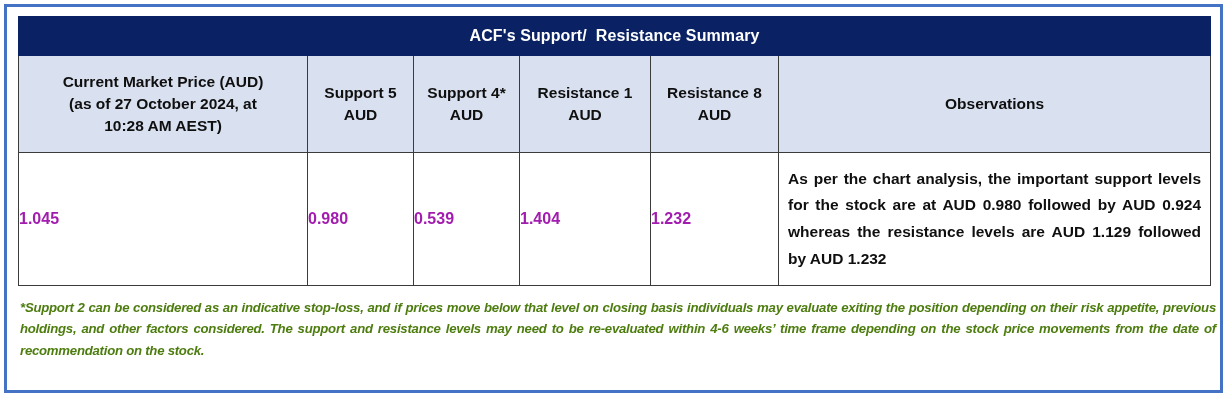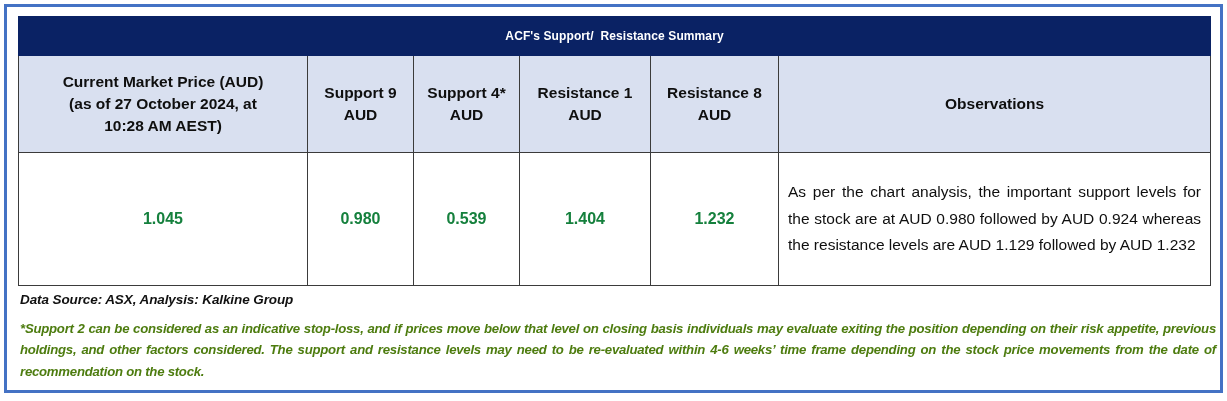--- a/index.html
+++ b/index.html
@@ -46,21 +46,21 @@
   table.sr-table td,
   table.sr-table th {
     border: 1px solid #3b3b3b;
     padding: 0;
     vertical-align: middle;
   }
   .title-bar {
     background: #0A2264;
     color: #ffffff;
     text-align: center;
-    font-size: 12px;
+    font-size: 16px;
     font-weight: bold;
     letter-spacing: 0.1px;
     height: 38px;
     line-height: 38px;
     border: 1px solid #0A2264 !important;
     white-space: pre;
   }
   .hdr {
     background: #D9E0F0;
     color: #0f0f0f;
@@ -68,32 +68,31 @@
     font-size: 15.5px;
     font-weight: bold;
     height: 92px;
     line-height: 1.42;
     padding: 2px 4px !important;
   }
   .hdr .sub {
     display: block;
   }
   .val {
-    text-align: center;
     font-size: 16px;
     font-weight: bold;
-    color: #15803d;
+    color: #a21caf;
     height: 132px;
     background: #ffffff;
   }
   .obs {
     text-align: justify;
     text-align-last: left;
     font-size: 15.5px;
-    font-weight: normal;
+    font-weight: bold;
     color: #0f0f0f;
     line-height: 1.72;
     padding: 8px 9px 8px 9px !important;
     background: #ffffff;
     vertical-align: top;
   }
   .note-source {
     font-size: 13.5px;
     font-style: italic;
     font-weight: bold;
@@ -140,21 +139,21 @@
           <tr>
             <td class="title-bar" colspan="6">ACF's Support/  Resistance Summary</td>
           </tr>
           <tr>
             <td class="hdr">
               <span class="sub">Current Market Price (AUD)</span>
               <span class="sub">(as of 27 October 2024, at</span>
               <span class="sub">10:28 AM AEST)</span>
             </td>
             <td class="hdr">
-              <span class="sub">Support 9</span>
+              <span class="sub">Support 5</span>
               <span class="sub">AUD</span>
             </td>
             <td class="hdr">
               <span class="sub">Support 4*</span>
               <span class="sub">AUD</span>
             </td>
             <td class="hdr">
               <span class="sub">Resistance 1</span>
               <span class="sub">AUD</span>
             </td>
@@ -170,18 +169,17 @@
             <td class="val">1.045</td>
             <td class="val">0.980</td>
             <td class="val">0.539</td>
             <td class="val">1.404</td>
             <td class="val">1.232</td>
             <td class="obs">As per the chart analysis, the important support levels for the stock are at AUD 0.980 followed by AUD 0.924 whereas the resistance levels are AUD 1.129 followed by AUD 1.232</td>
           </tr>
         </tbody>
       </table>
 
-      <div class="note-source">Data Source: ASX, Analysis: Kalkine Group</div>
       <div class="note-disclaimer">*Support 2 can be considered as an indicative stop-loss, and if prices move below that level on closing basis individuals may evaluate exiting the position depending on their risk appetite, previous holdings, and other factors considered. The support and resistance levels may need to be re-evaluated within 4-6 weeks’ time frame depending on the stock price movements from the date of recommendation on the stock.</div>
 
     </div>
   </div>
 </div>
 
 </body></html>

